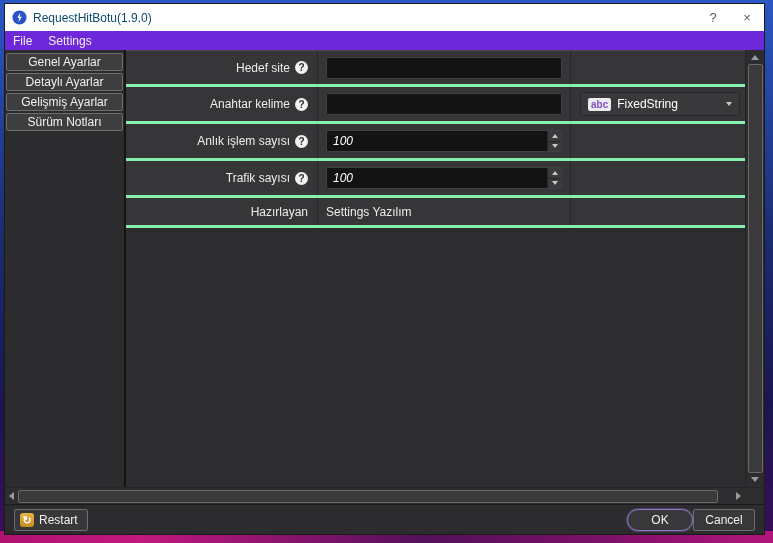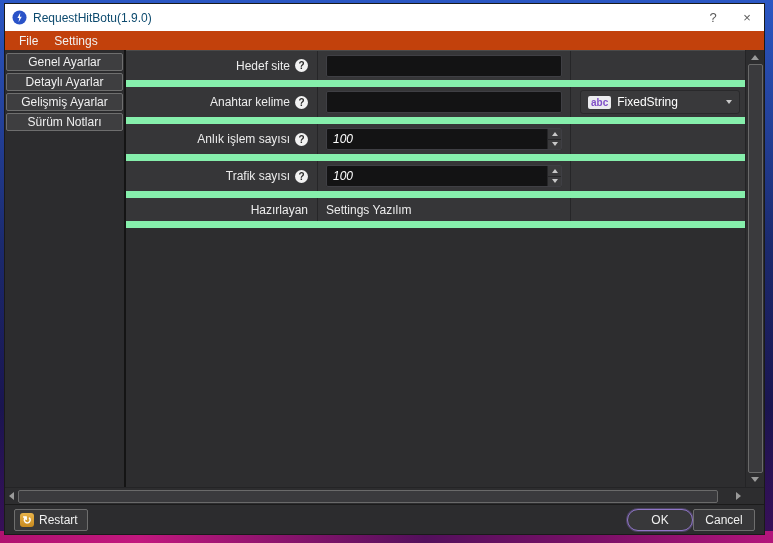--- a/index.html
+++ b/index.html
@@ -25,35 +25,35 @@
   }
 
   
   .titlebar { height: 27px; background: #ffffff; display: flex; align-items: center; padding-left: 7px; flex: 0 0 auto; }
   .app-icon { width: 15px; height: 15px; margin-right: 6px; flex: 0 0 auto; }
   .title-text { font-size: 12px; color: #0c4a6e; }
   .titlebar-buttons { margin-left: auto; display: flex; height: 100%; }
   .tb-btn { width: 34px; height: 100%; display: flex; align-items: center; justify-content: center; font-size: 13px; color: #5a5a5a; cursor: default; }
 
   
-  .menubar { height: 19px; background: #c2410c; display: flex; align-items: center; padding-left: 6px; flex: 0 0 auto; }
+  .menubar { height: 19px; background: #6d28d9; display: flex; align-items: center; padding-left: 0; flex: 0 0 auto; }
   .menu-item { color: #f2f2f2; font-size: 12px; padding: 0 8px; }
 
   
   .content { flex: 1 1 auto; display: flex; min-height: 0; }
   .sidebar { width: 119px; background: #2c2c2e; padding: 3px 1px 0 1px; flex: 0 0 auto; }
   .side-btn {
     display: block; width: 100%; height: 18px; margin-bottom: 2px;
     background: #3e3e40; border: 1px solid #6e6e6e; border-radius: 2px;
     color: #f0f0f0; font-size: 12px; text-align: center; line-height: 15px;
     font-family: "Liberation Sans", sans-serif;
   }
   .main-panel { flex: 1 1 auto; background: #2d2d2f; border-left: 2px solid #141414; display: flex; flex-direction: column; min-width: 0; }
   .rows { background: #363638; border-top: 1px solid #4a4a4a; }
-  .row { display: flex; align-items: stretch; border-bottom: 7px solid #86efac; }
+  .row { display: flex; align-items: stretch; border-bottom: 3px solid #86efac; }
   .cell-label {
     width: 192px; flex: 0 0 auto; display: flex; align-items: center; justify-content: flex-end;
     gap: 5px; padding-right: 9px; border-right: 1px solid #262628;
     color: #ececec; font-size: 12px;
   }
   .help-icon {
     width: 13px; height: 13px; border-radius: 50%; background: #f2f2f2;
     color: #2b2b2b; font-size: 10px; font-weight: bold;
     display: flex; align-items: center; justify-content: center; flex: 0 0 auto;
   }

